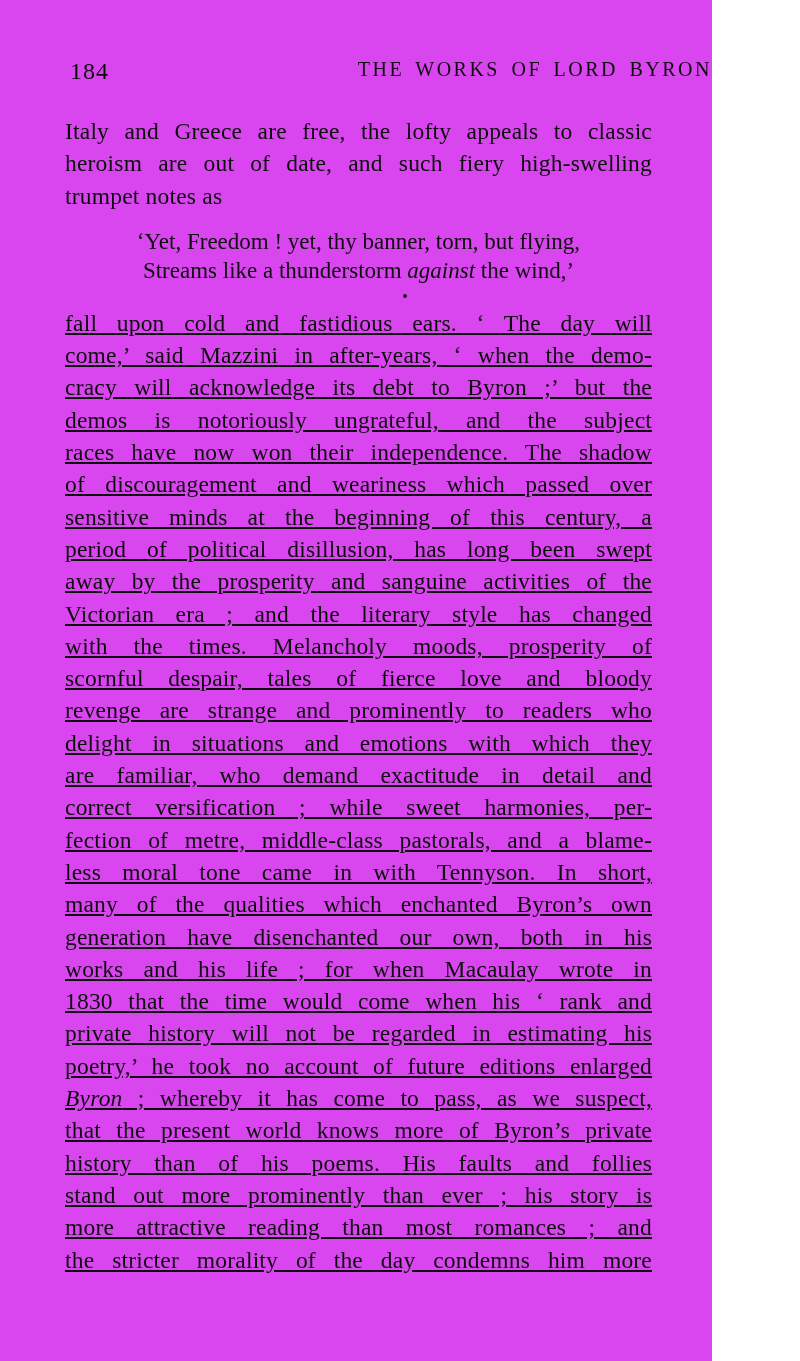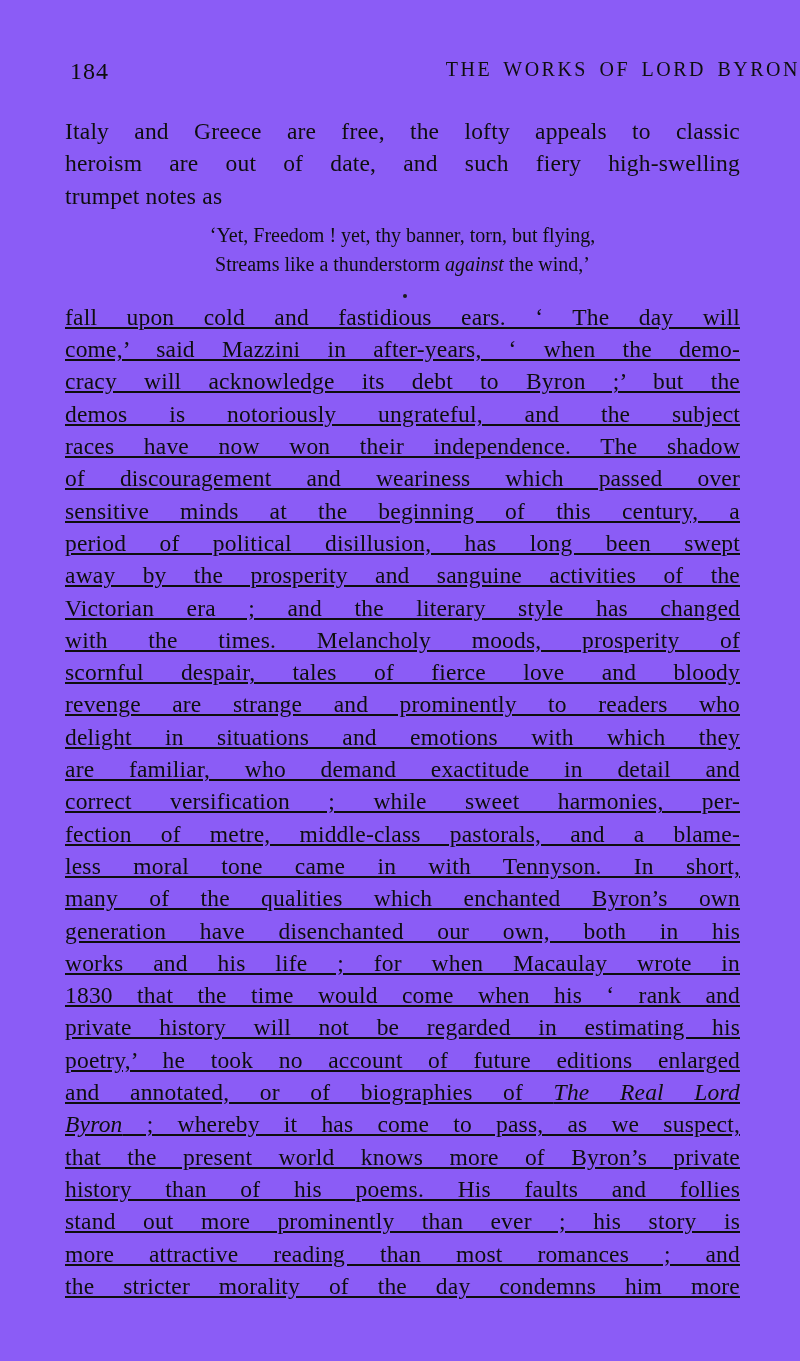--- a/index.html
+++ b/index.html
@@ -2,23 +2,23 @@
 <html><head>
 <meta charset="utf-8">
 <style>
   html, body {
     margin: 0;
     padding: 0;
     background: #ffffff;
   }
   .page {
     position: relative;
-    width: 800px;
+    width: 712px;
     height: 1361px;
-    background: #8b5cf6;
+    background: #d946ef;
     color: #0e0e0e;
     font-family: "Liberation Serif", "DejaVu Serif", serif;
     box-sizing: border-box;
     padding: 58px 60px 0 65px;
     overflow: hidden;
   }
   .running-head {
     position: relative;
     height: 34px;
   }
@@ -52,22 +52,22 @@
   }
   .para .line.fill {
     white-space: normal;
     text-align: justify;
     text-align-last: justify;
   }
   .paragraph-opening {
     margin-top: 23px;
   }
   .verse {
-    margin-top: 9px;
-    font-size: 20px;
+    margin-top: 15px;
+    font-size: 23px;
     line-height: 29.5px;
   }
   .verse .line {
     text-align: center;
     white-space: nowrap;
   }
   .paragraph-main {
     margin-top: 21px;
     text-decoration: underline;
   }
@@ -123,21 +123,20 @@
       <div class="line fill">are familiar, who demand exactitude in detail and</div>
       <div class="line fill">correct versification ;  while sweet harmonies, per-</div>
       <div class="line fill">fection of metre, middle-class pastorals, and a blame-</div>
       <div class="line fill">less moral tone came in with Tennyson.  In short,</div>
       <div class="line fill">many of the qualities which enchanted Byron’s own</div>
       <div class="line fill">generation have disenchanted our own, both in his</div>
       <div class="line fill">works and his life ;  for when Macaulay wrote in</div>
       <div class="line fill">1830 that the time would come when his ‘ rank and</div>
       <div class="line fill">private history will not be regarded in estimating his</div>
       <div class="line fill">poetry,’ he took no account of future editions enlarged</div>
-      <div class="line fill">and annotated, or of biographies of <i>The Real Lord</i></div>
       <div class="line fill"><i>Byron</i> ;  whereby it has come to pass, as we suspect,</div>
       <div class="line fill">that the present world knows more of Byron’s private</div>
       <div class="line fill">history than of his poems.  His faults and follies</div>
       <div class="line fill">stand out more prominently than ever ;  his story is</div>
       <div class="line fill">more attractive reading than most romances ;  and</div>
       <div class="line fill">the stricter morality of the day condemns him more</div>
     </section>
 
 </div>
 

